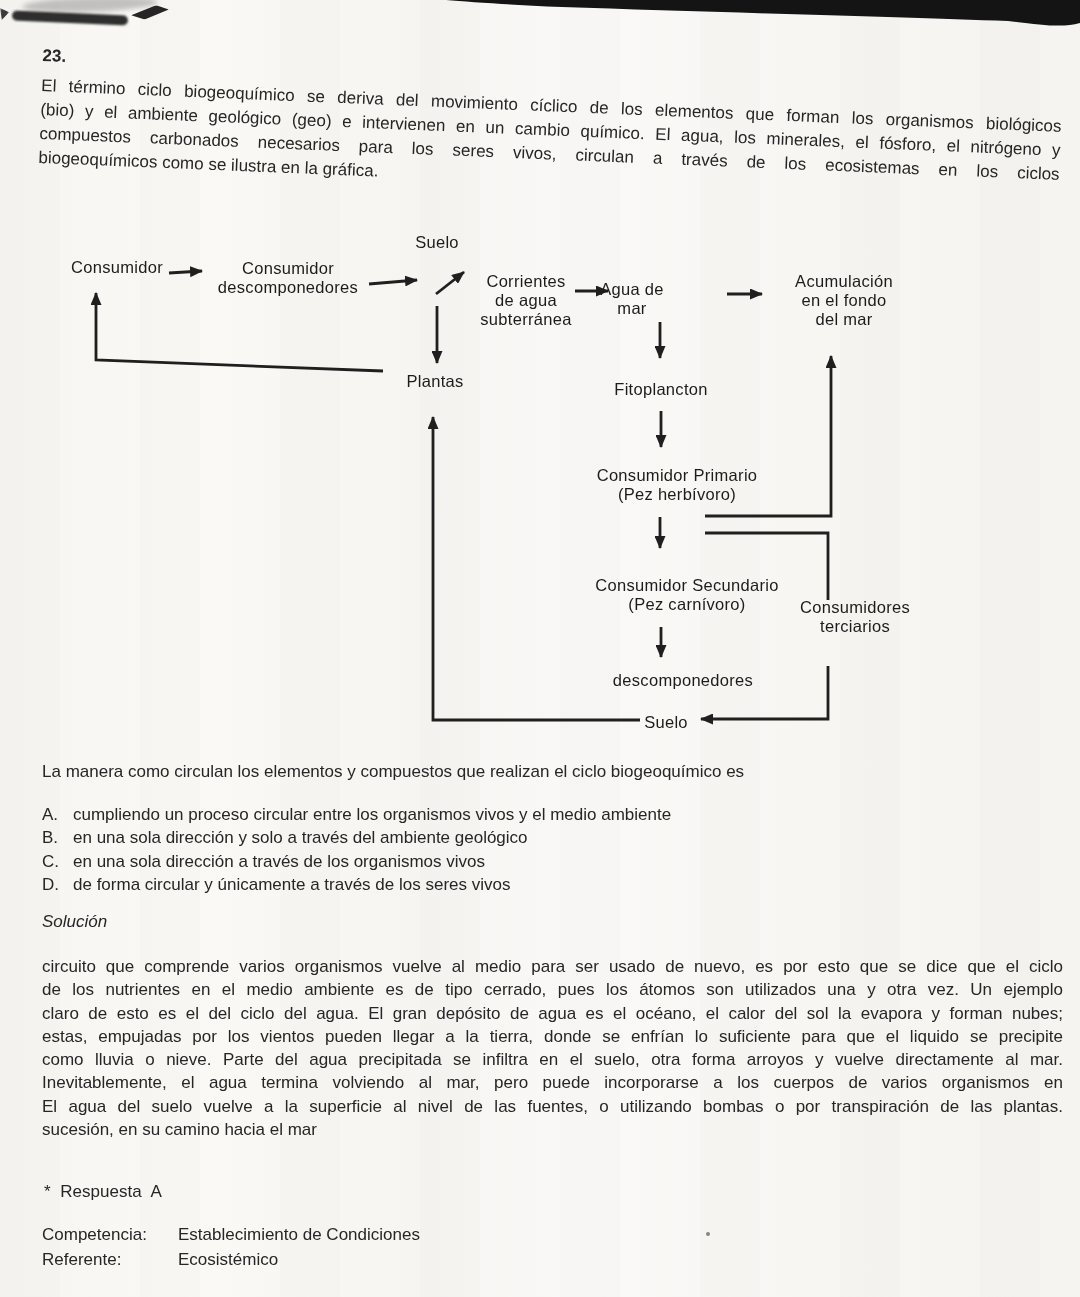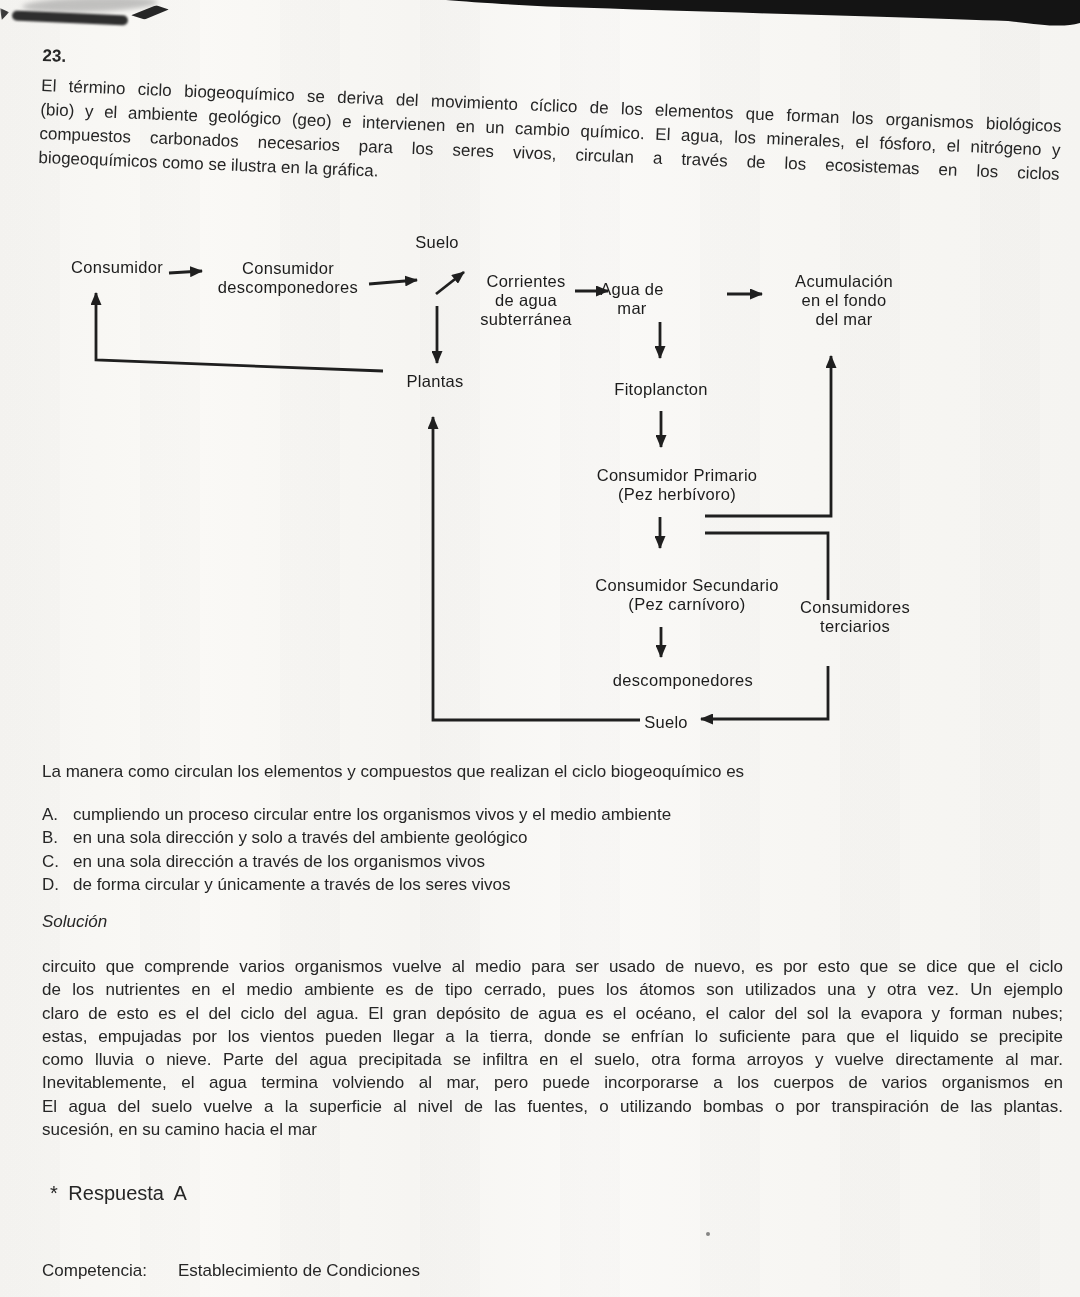--- a/index.html
+++ b/index.html
@@ -38,24 +38,24 @@
     font-size:16.5px;line-height:19px;letter-spacing:.3px;color:#1c1c1c;
   }
   
   .stem{position:absolute;left:42px;top:760px;width:1000px;font-size:17px;line-height:23px;}
   .options{position:absolute;left:42px;top:803px;width:1000px;font-size:17px;line-height:23.4px;}
   .opt{display:flex;}
   .opt .letter{width:31px;flex:none;}
   
   .sol-head{position:absolute;left:42px;top:912px;font-size:17px;font-style:italic;text-align:center;}
   .sol{position:absolute;left:42px;top:955px;width:1021px;font-size:17px;line-height:23.3px;}
-  .answer{position:absolute;left:50px;top:1182px;font-size:20px;word-spacing:5px;}
+  .answer{position:absolute;left:44px;top:1182px;font-size:17px;word-spacing:5px;}
   
   .footer{position:absolute;left:42px;top:1222px;font-size:17px;line-height:25px;}
-  .frow{display:flex;margin-top:36px;}
+  .frow{display:flex;}
   .frow .flabel{width:136px;flex:none;}
 </style>
 </head>
 <body>
 
 <div class="page">
 
   <svg class="band-svg" width="1080" height="32">
     <path d="M446,0 L1080,0 L1080,23 C1062,28 1044,25 1008,21 C900,17 706,12 562,7 C512,5 470,2 446,0 Z" fill="#141414"></path>
   </svg>

